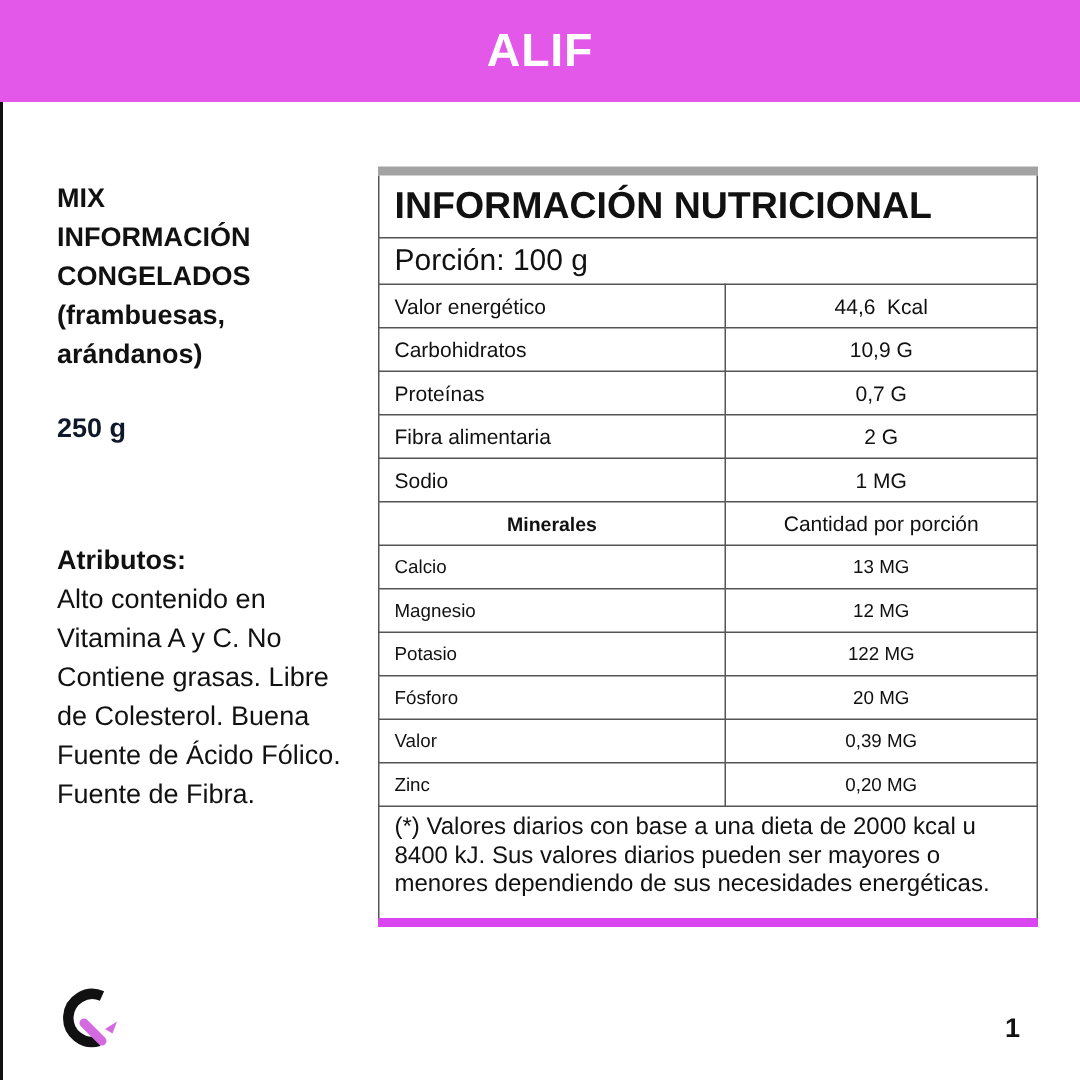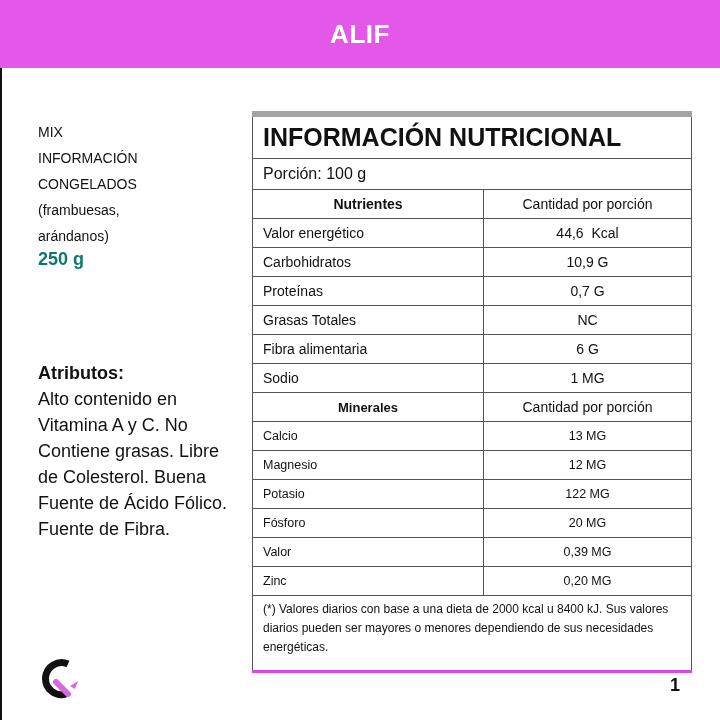--- a/index.html
+++ b/index.html
@@ -1,34 +1,34 @@
 <!DOCTYPE html>
 <html><head>
 <meta charset="utf-8">
 <style>
   html, body { margin:0; padding:0; }
   body { width:720px; height:720px; position:relative; background:#ffffff; overflow:hidden; font-family:"Liberation Sans", sans-serif; color:#111; }
   .header { position:absolute; left:0; top:0; width:720px; height:68px; background:#e358e8; display:flex; align-items:center; justify-content:center; }
-  .header .brand { color:#ffffff; font-weight:bold; font-size:26px; letter-spacing:0.5px; }
+  .header .brand { color:#ffffff; font-weight:bold; font-size:31px; letter-spacing:0.5px; }
   .left-border { position:absolute; left:0; top:68px; width:2px; height:652px; background:#111; }
   .product { position:absolute; left:38px; top:119px; width:200px; }
-  .product .name { font-weight:normal; font-size:14px; line-height:26px; }
+  .product .name { font-weight:bold; font-size:18px; line-height:26px; }
   .product .name .caps { display:block; }
-  .product .weight { font-weight:bold; font-size:18px; color:#0f766e; }
+  .product .weight { margin-top:26px; font-weight:bold; font-size:18px; color:#0f172a; }
   .attrs { position:absolute; left:38px; top:360px; width:200px; font-size:18px; line-height:26px; }
   .attrs .title { font-weight:bold; }
   table.nut { position:absolute; left:252px; top:111px; width:440px; border-collapse:collapse; font-size:14px; }
   table.nut td { border:1px solid #555; padding:0 10px; height:28px; }
   table.nut td.c2 { text-align:center; }
   table.nut tr.title td { height:41px; font-size:25px; font-weight:bold; border-top:6px solid #a3a3a3; }
-  table.nut tr.porcion td { height:30px; font-size:16px; }
+  table.nut tr.porcion td { height:30px; font-size:20px; }
   table.nut tr.hdr td { height:28px; }
   table.nut tr.hdr td.c1 { text-align:center; font-weight:bold; }
   table.nut tr.mrow td { font-size:12.5px; }
-  table.nut tr.note td { height:66px; font-size:12px; line-height:19px; padding:4px 10px; vertical-align:top; border-bottom:3px solid #d946ef; }
+  table.nut tr.note td { height:66px; font-size:16px; line-height:19px; padding:4px 10px; vertical-align:top; border-bottom:6px solid #d946ef; }
   table.nut td.c1 { width:210px; }
   .logo { position:absolute; left:38px; top:656px; width:44px; height:44px; }
   .page-num { position:absolute; left:670px; top:675px; font-weight:bold; font-size:18px; }
 </style>
 </head>
 <body>
 
 <div class="header">
   <span class="brand">ALIF</span>
 </div>
@@ -51,43 +51,35 @@
 </div>
 
 <table class="nut">
   <tbody>
       <tr class="title">
         <td colspan="2">INFORMACIÓN NUTRICIONAL</td>
       </tr>
   <tr class="porcion">
         <td colspan="2">Porción: 100 g</td>
       </tr>
-  <tr class="hdr">
-    <td class="c1">Nutrientes</td>
-    <td class="c2">Cantidad por porción</td>
-  </tr>
   <tr>
         <td class="c1">Valor energético</td>
         <td class="c2" style="white-space:pre">44,6  Kcal</td>
       </tr>
   <tr>
         <td class="c1">Carbohidratos</td>
         <td class="c2">10,9 G</td>
       </tr>
   <tr>
         <td class="c1">Proteínas</td>
         <td class="c2">0,7 G</td>
       </tr>
   <tr>
-        <td class="c1">Grasas Totales</td>
-        <td class="c2">NC</td>
-      </tr>
-  <tr>
         <td class="c1">Fibra alimentaria</td>
-        <td class="c2">6 G</td>
+        <td class="c2">2 G</td>
       </tr>
   <tr>
         <td class="c1">Sodio</td>
         <td class="c2">1 MG</td>
       </tr>
   <tr class="hdr">
     <td class="c1" style="font-size:13px">Minerales</td>
     <td class="c2">Cantidad por porción</td>
   </tr>
   <tr class="mrow">

